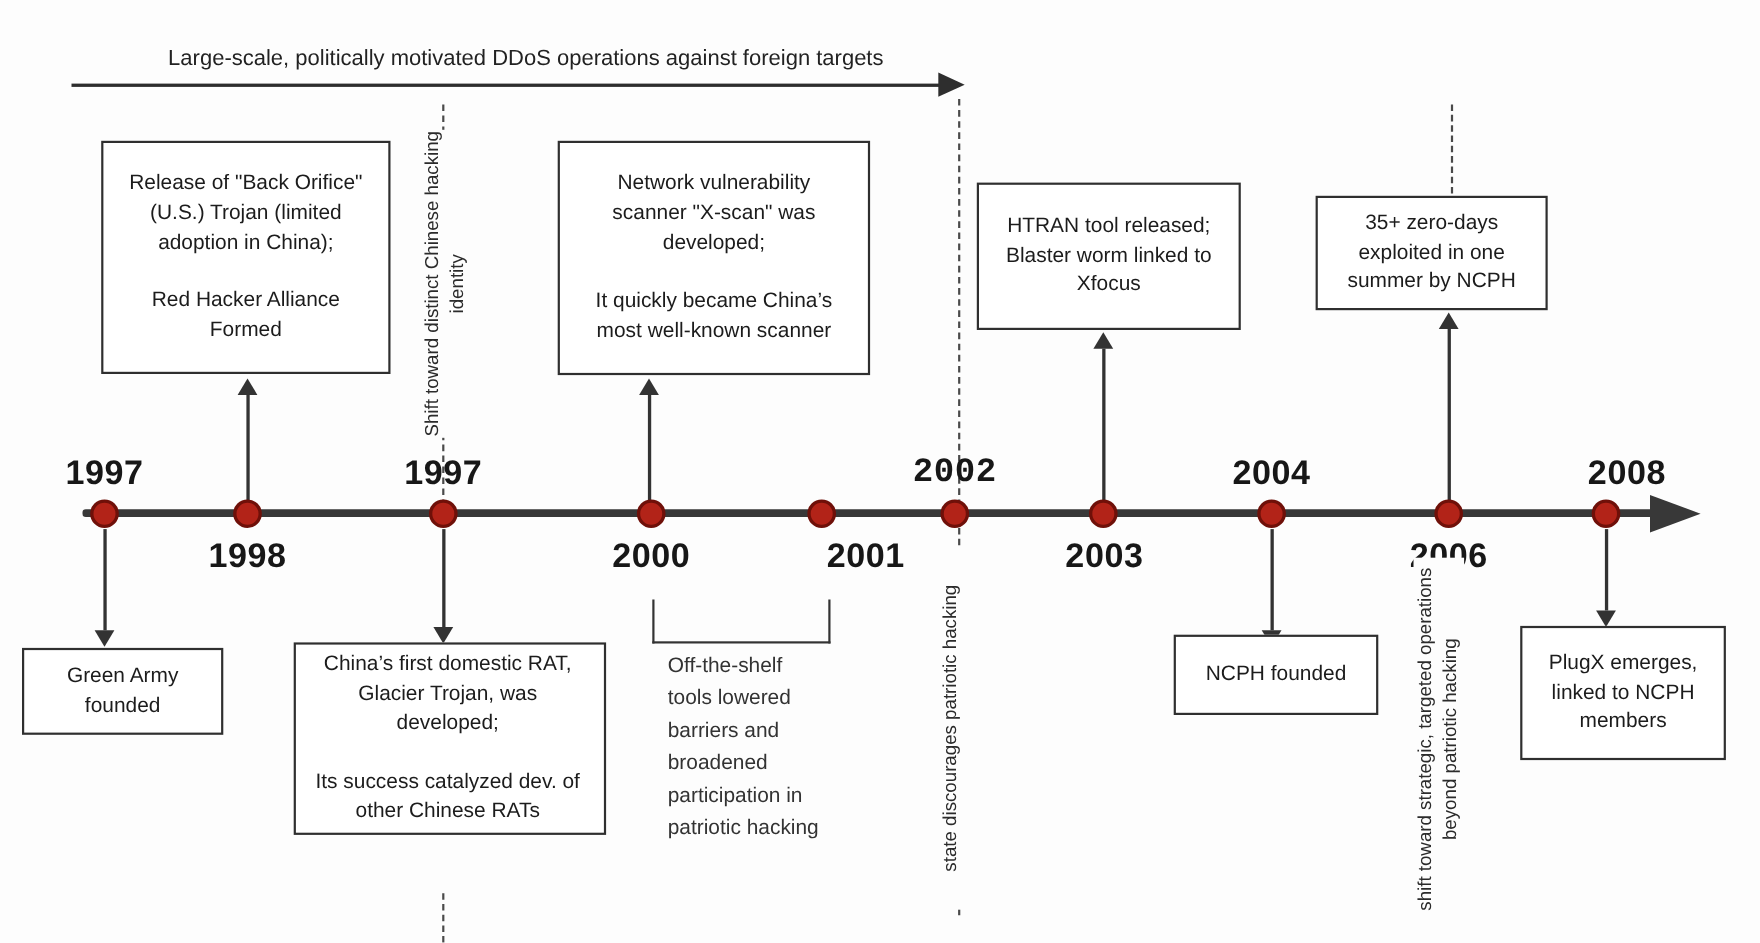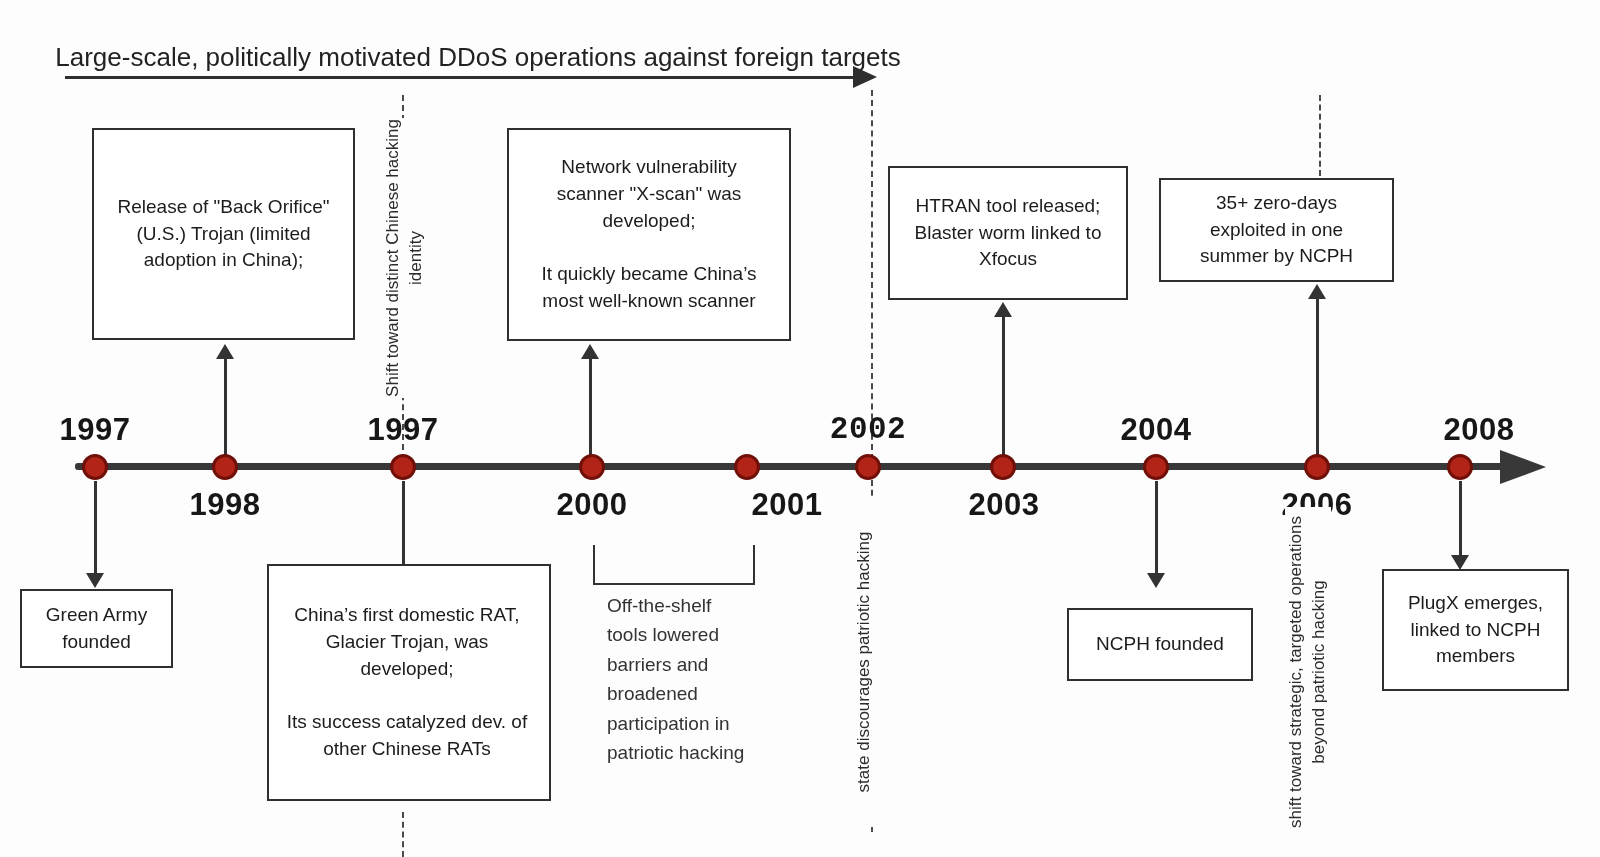--- a/index.html
+++ b/index.html
@@ -4,21 +4,21 @@
 <style>
   html,body{margin:0;padding:0;background:#fdfdfd;}
   .canvas{position:relative;width:1600px;height:857px;background:#fdfdfd;
           font-family:"Liberation Sans",sans-serif;overflow:hidden;color:#1c1c1c;}
 
   
   .top-arrow-line{position:absolute;left:65px;top:76px;width:790px;height:3px;background:#2e2e2e;z-index:2;}
   .top-arrow-head{position:absolute;left:853px;top:66px;width:0;height:0;z-index:2;
       border-top:11px solid transparent;border-bottom:11px solid transparent;border-left:24px solid #2e2e2e;}
   .top-arrow-label{position:absolute;left:478px;top:42px;transform:translateX(-50%);
-      font-size:26px;color:#222;white-space:nowrap;z-index:2;}
+      font-size:20px;color:#222;white-space:nowrap;z-index:2;}
 
   
   .axis{position:absolute;left:75px;top:463px;width:1428px;height:7px;background:#383838;border-radius:3px;z-index:2;}
   .axis-head{position:absolute;left:1500px;top:450px;width:0;height:0;z-index:2;
       border-top:17px solid transparent;border-bottom:17px solid transparent;border-left:46px solid #383838;}
 
   .dot{position:absolute;width:26px;height:26px;box-sizing:border-box;border-radius:50%;
        background:#b22318;border:3px solid #6f1009;z-index:4;}
 
   .year{position:absolute;transform:translateX(-50%);font-size:31px;font-weight:700;
@@ -113,45 +113,46 @@
   <div class="head-down" style="left:1147px;top:573px;"></div>
 
   <div class="head-up" style="left:1308px;top:284px;"></div>
   <div class="vline" style="left:1316px;top:299px;height:156px;"></div>
 
   <div class="vline" style="left:1459px;top:481px;height:74px;"></div>
   <div class="head-down" style="left:1451px;top:555px;"></div>
 
   <div class="box" style="left:92px;top:128px;width:263px;height:212px;">
     <p class="para">Release of "Back Orifice" (U.S.) Trojan (limited adoption in China);</p>
+    <p class="para">Red Hacker Alliance Formed</p>
   </div>
 
   <div class="box" style="left:507px;top:128px;width:284px;height:213px;">
     <p class="para">Network vulnerability scanner "X-scan" was developed;</p>
     <p class="para">It quickly became China’s most well-known scanner</p>
   </div>
 
   <div class="box" style="left:888px;top:166px;width:240px;height:134px;">
     <p class="para">HTRAN tool released; Blaster worm linked to Xfocus</p>
   </div>
 
-  <div class="box" style="left:1159px;top:178px;width:235px;height:104px;">
+  <div class="box" style="left:1196px;top:178px;width:211px;height:104px;">
     <p class="para">35+ zero-days exploited in one summer by NCPH</p>
   </div>
 
-  <div class="box" style="left:20px;top:589px;width:153px;height:79px;">
+  <div class="box" style="left:20px;top:589px;width:183px;height:79px;">
     <p class="para">Green Army founded</p>
   </div>
 
-  <div class="box" style="left:267px;top:564px;width:284px;height:237px;padding-left:16px;">
+  <div class="box" style="left:267px;top:584px;width:284px;height:175px;padding-left:16px;">
     <p class="para">China’s first domestic RAT, Glacier Trojan, was developed;</p>
     <p class="para">Its success catalyzed dev. of other Chinese RATs</p>
   </div>
 
-  <div class="box" style="left:1067px;top:608px;width:186px;height:73px;">
+  <div class="box" style="left:1067px;top:577px;width:186px;height:73px;">
     <p class="para">NCPH founded</p>
   </div>
 
   <div class="box" style="left:1382px;top:569px;width:187px;height:122px;">
     <p class="para">PlugX emerges, linked to NCPH members</p>
   </div>
 
   <div class="bracket"></div>
   <div class="bracket-note">Off-the-shelf tools lowered barriers and broadened participation in patriotic hacking</div>
 

